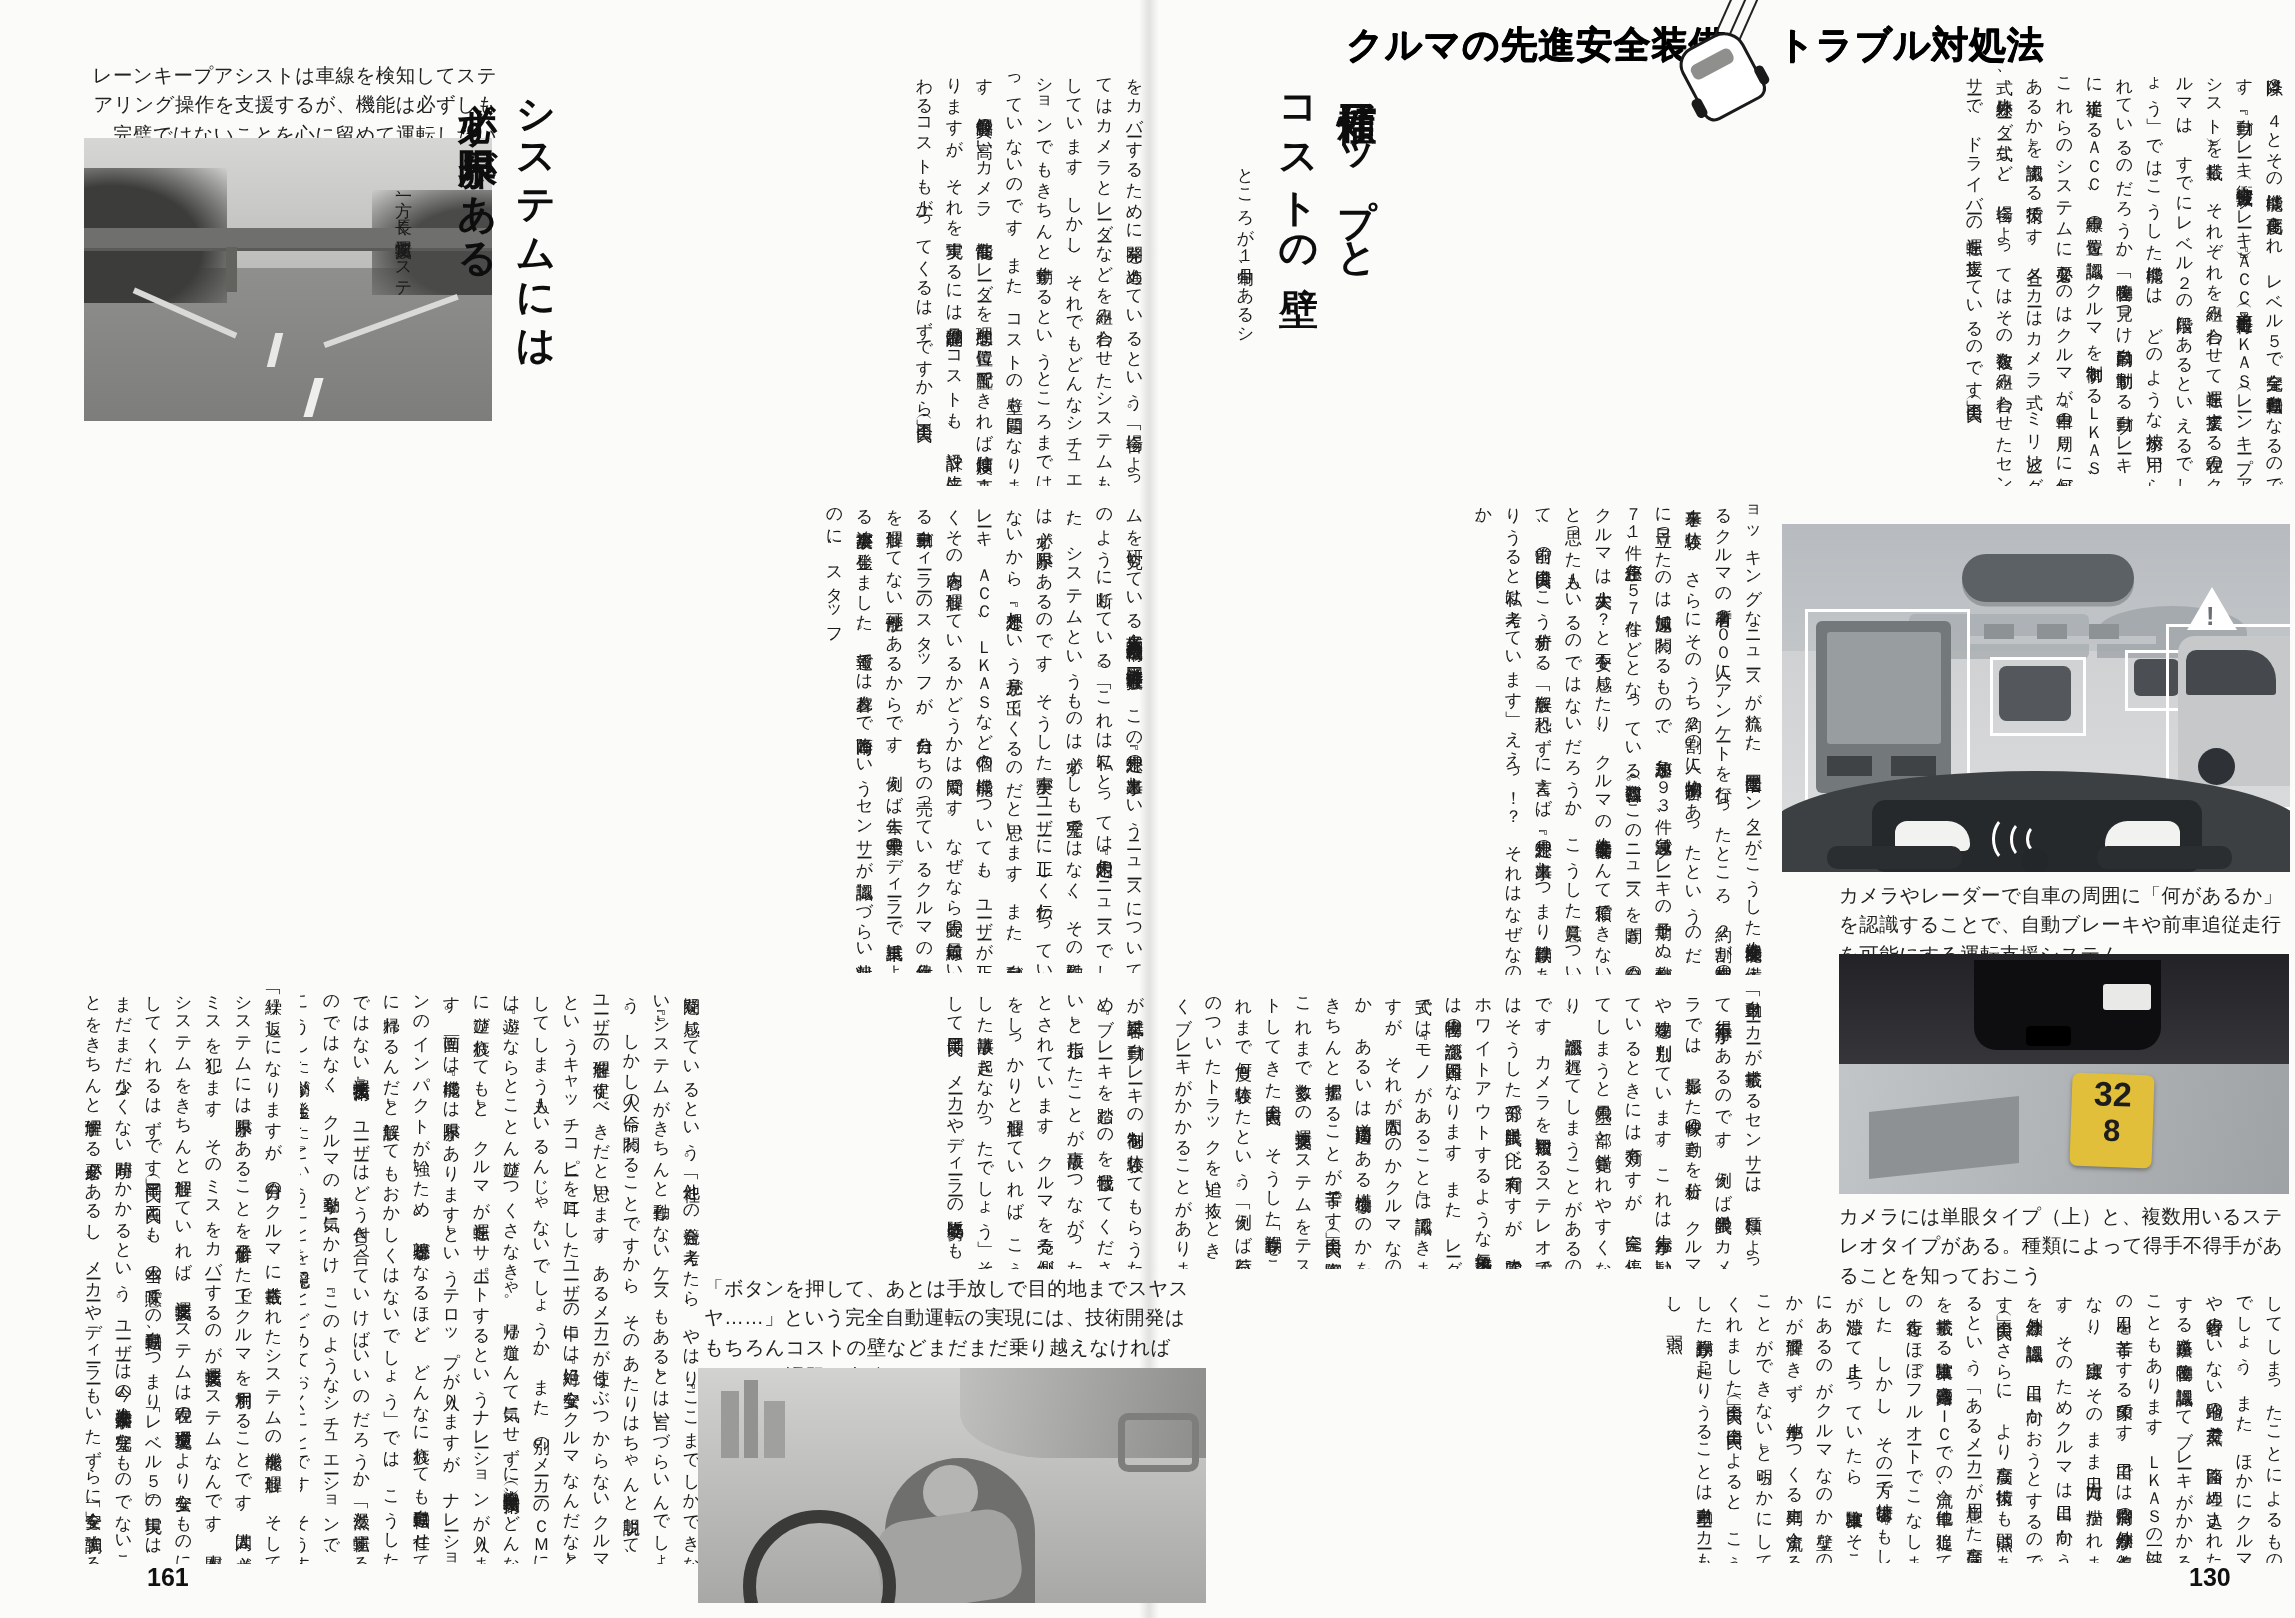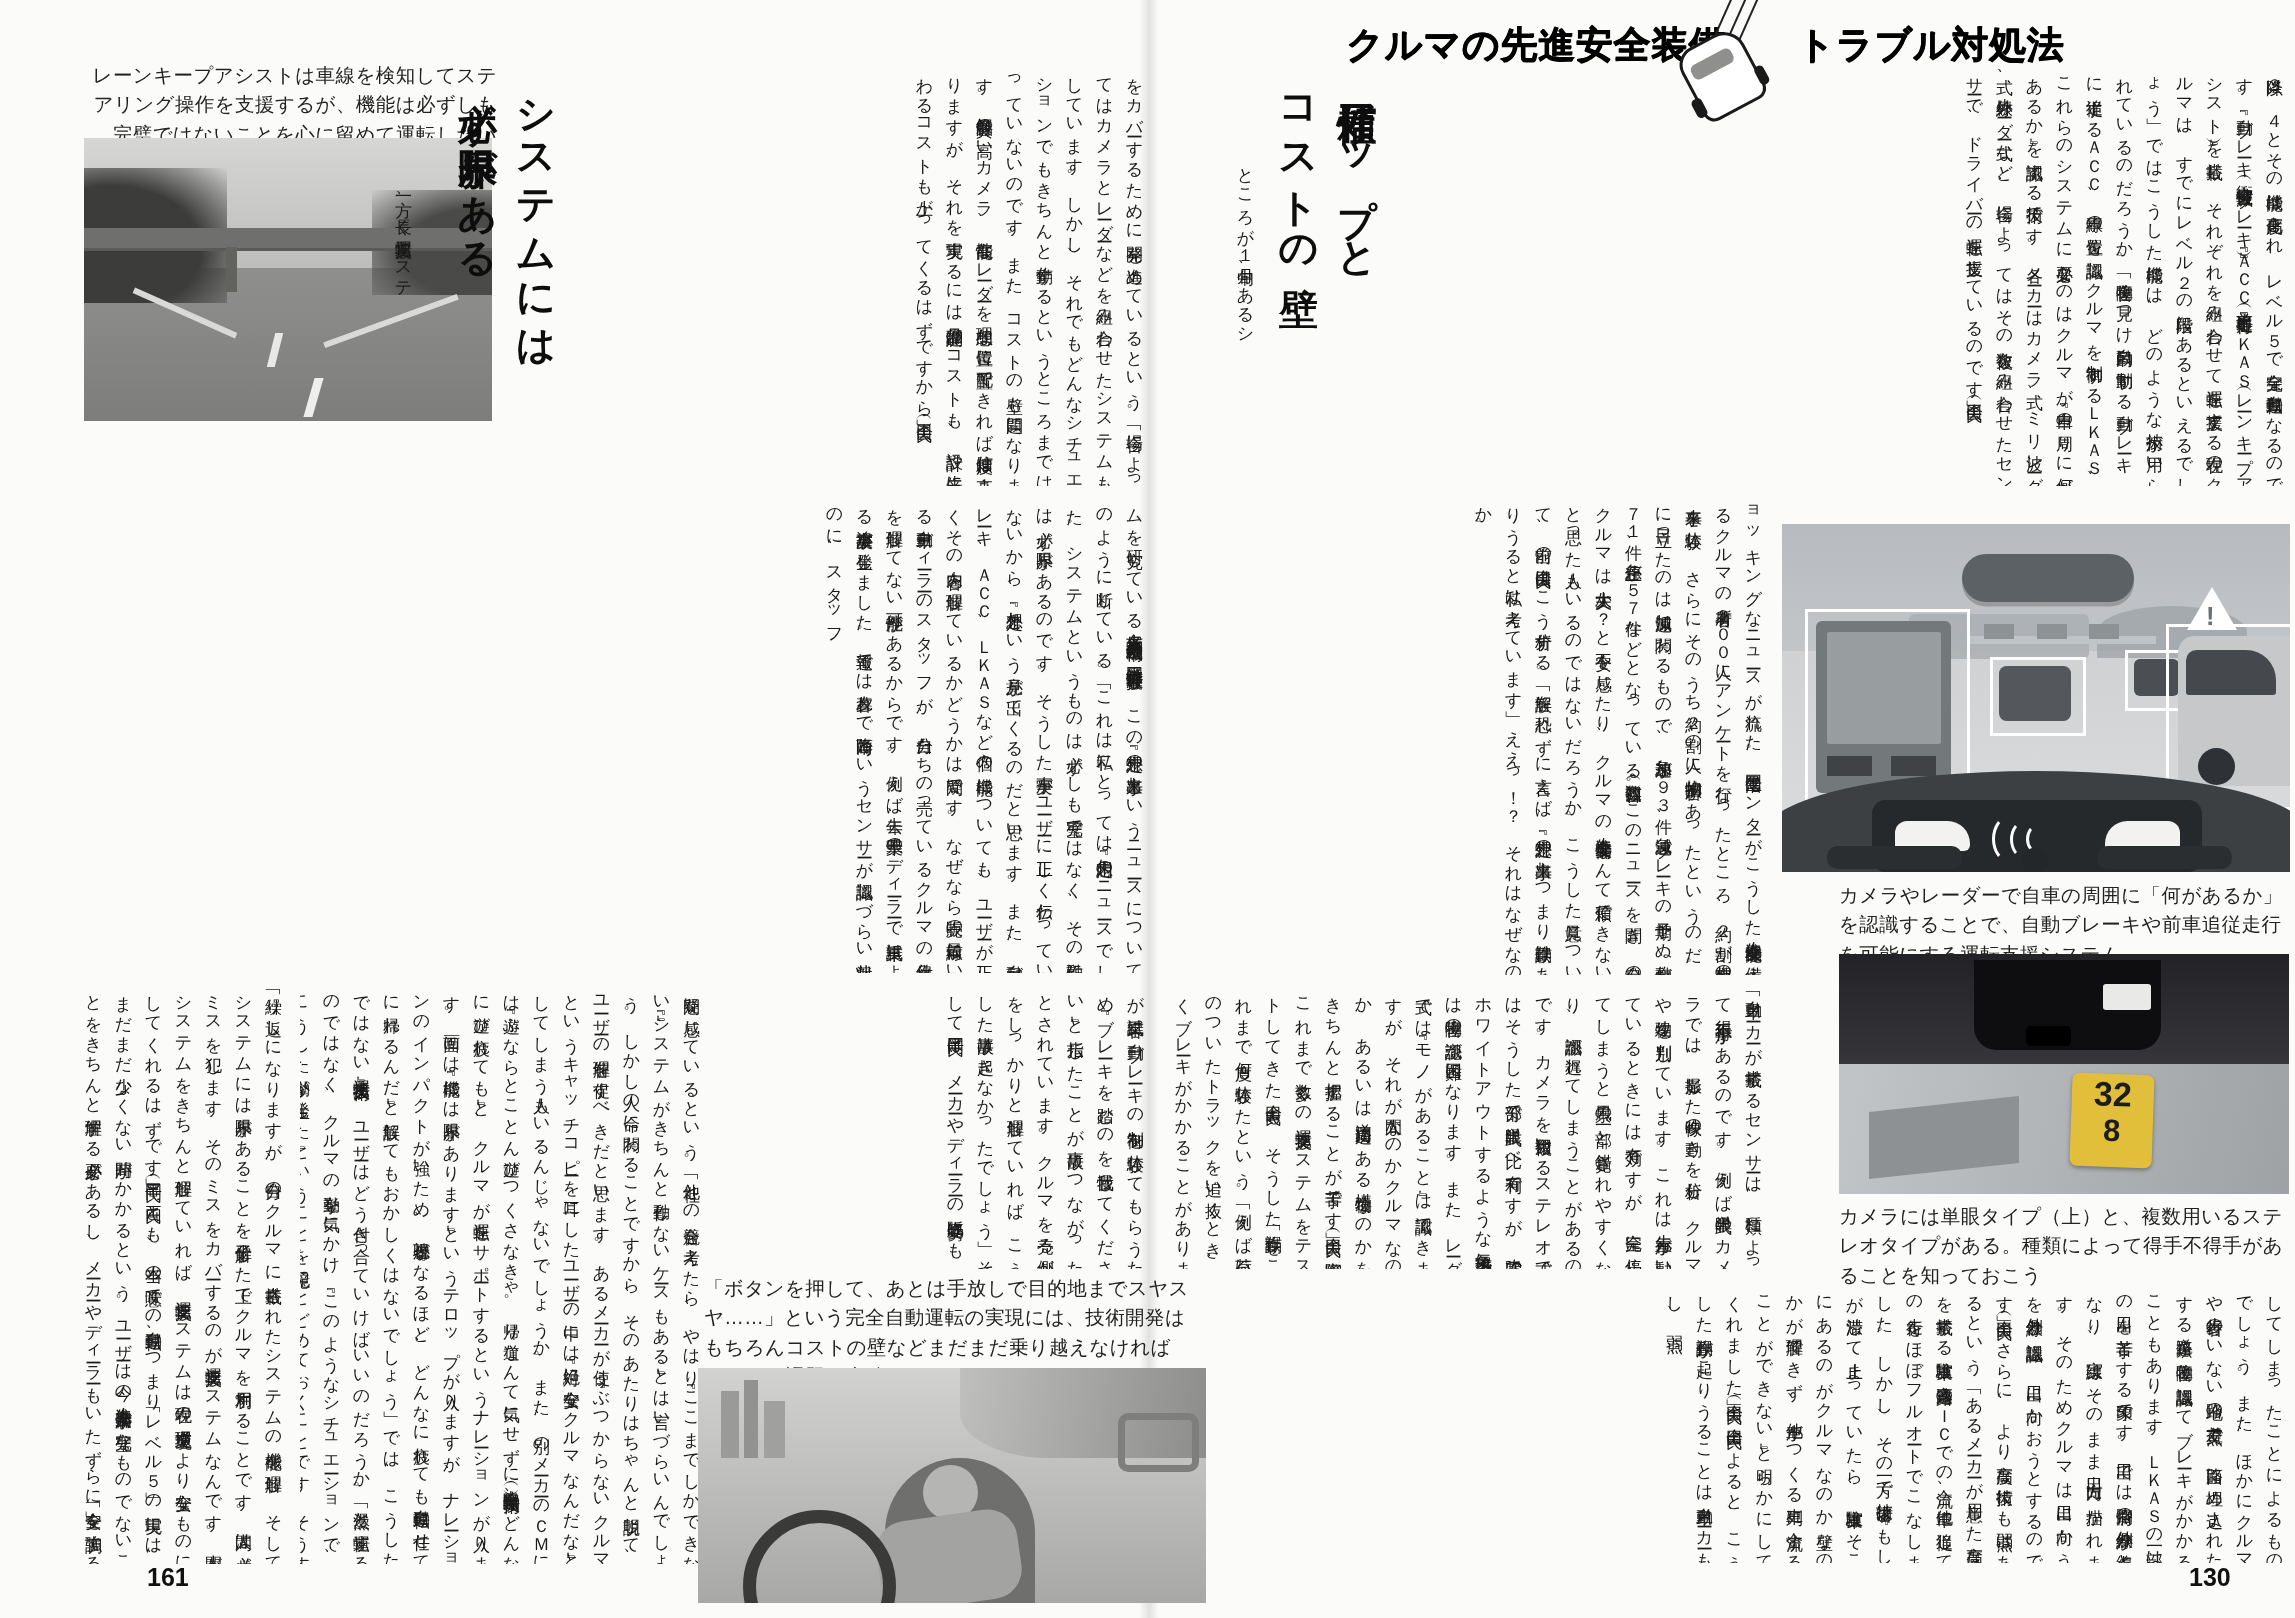--- a/index.html
+++ b/index.html
@@ -90,21 +90,21 @@
     <div class="abs" style="left:420px;top:45px;width:67px;height:45px;border:7.5px solid #7e7e7c;border-radius:10.5px;background:transparent;"></div>
     <div class="abs" style="left:187px;top:90px;width:150px;height:150px;background:#6f6f6d;border-radius:50% 50% 0 0;"></div>
     <div class="abs" style="left:225px;top:97px;width:55px;height:55px;background:#b5b5b3;border-radius:50%;"></div>
     <div class="abs" style="left:180px;top:147px;width:142px;height:90px;background:#a3a3a1;border-radius:30px;transform:rotate(-8deg);"></div>
     <div class="abs" style="left:45px;top:142px;width:127px;height:127px;border:13.5px solid #3a3a38;border-radius:50%;"></div>
   </div>
 
   <div class="pnum" style="left:147px;top:1563px;">161</div>
 
   <div class="headline" style="left:1346px;top:19.5px;">クルマの先進安全装備</div>
-  <div class="headline" style="left:1777px;top:19.5px;margin-left:20px;">トラブル対処法</div>
+  <div class="headline" style="left:1777px;top:19.5px;">トラブル対処法</div>
 
   <div class="abs" style="left:1672px;top:0;width:105px;height:112px;">
     <div class="abs" style="left:49px;top:-6px;width:2.2px;height:52px;background:#222;transform:rotate(24deg);"></div>
     <div class="abs" style="left:63px;top:-7.5px;width:2.2px;height:55px;background:#222;transform:rotate(24deg);"></div>
     <div class="abs" style="left:75px;top:-4.5px;width:2.2px;height:49px;background:#222;transform:rotate(24deg);"></div>
     <div class="abs" style="left:15px;top:36px;width:63px;height:72px;background:#fff;border:3px solid #1a1a1a;border-radius:19.5px 22.5px 12px 12px;transform:rotate(-28deg);">
       <div class="abs" style="left:6px;top:13.5px;width:45px;height:16.5px;background:#8f8f8d;border-radius:6px;"></div>
       <div class="abs" style="left:-9px;top:45px;width:10.5px;height:19.5px;background:#1a1a1a;border-radius:4.5px;"></div>
       <div class="abs" style="right:-9px;top:45px;width:10.5px;height:19.5px;background:#1a1a1a;border-radius:4.5px;"></div>
     </div>

